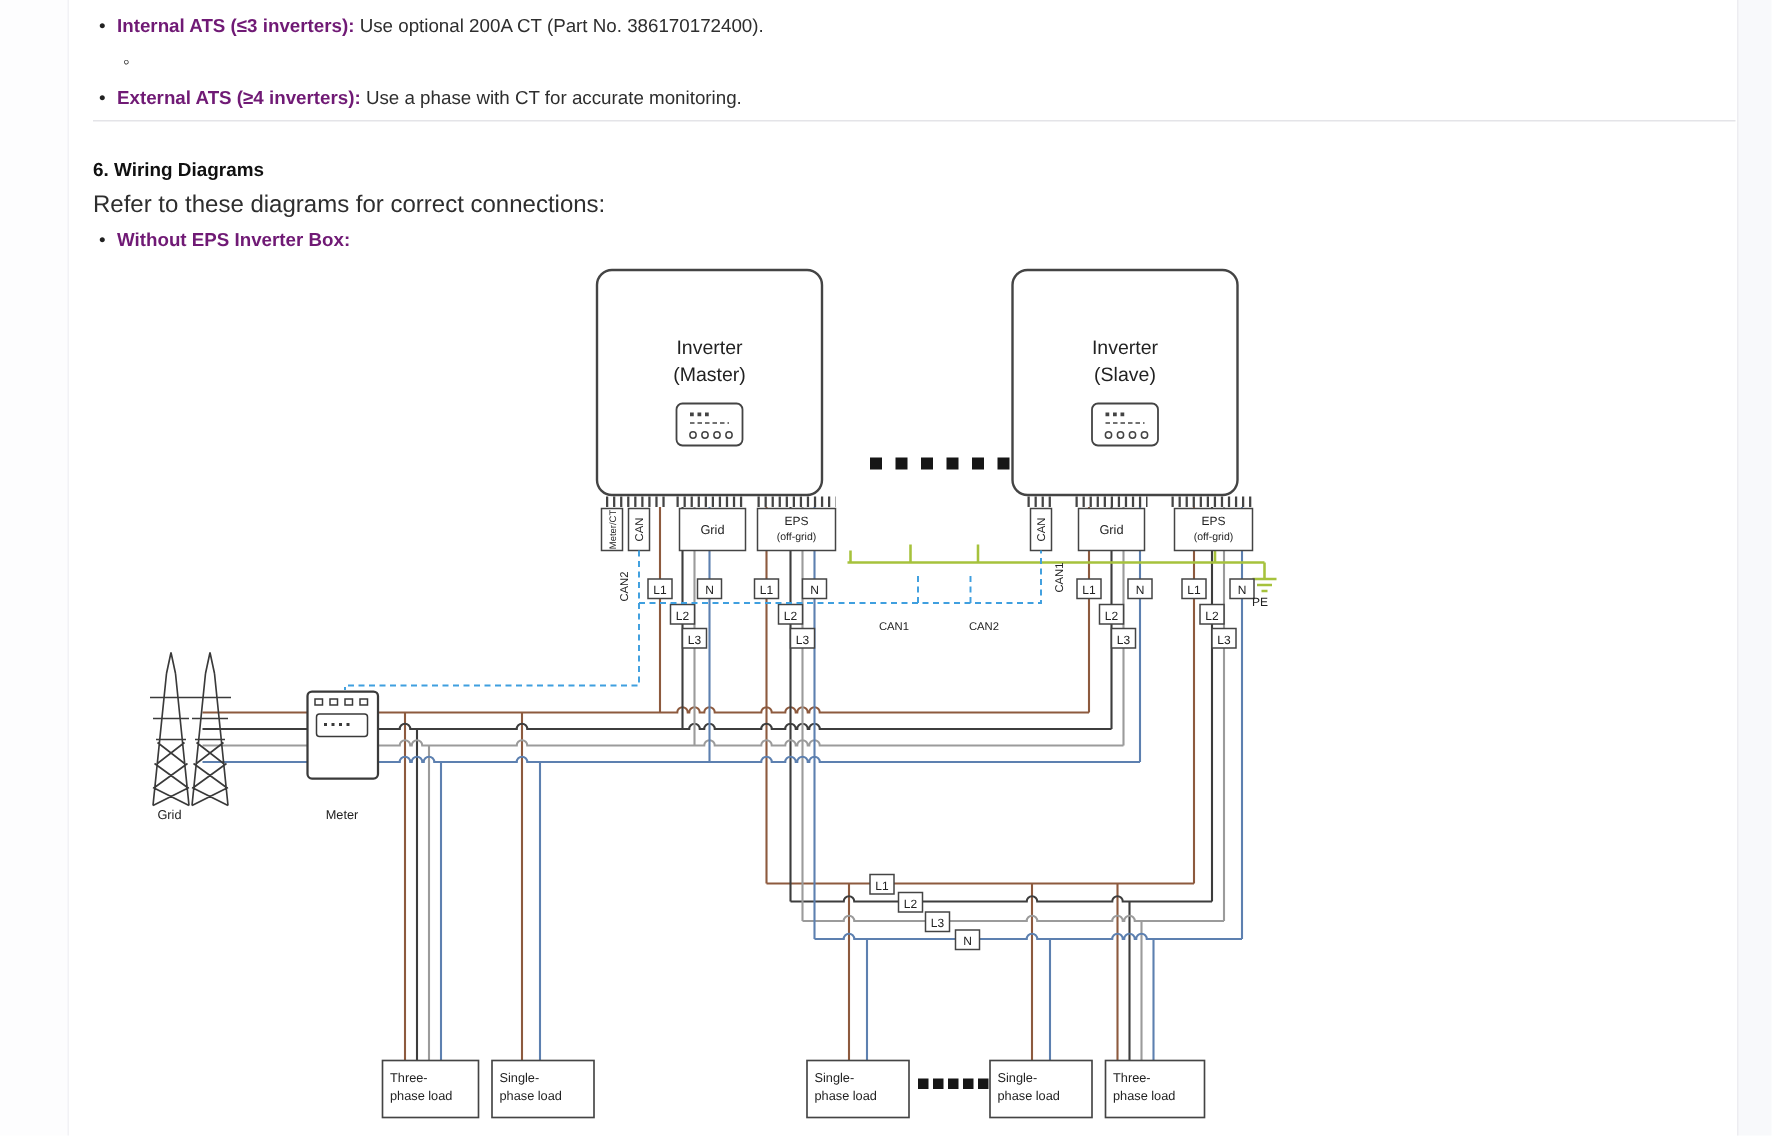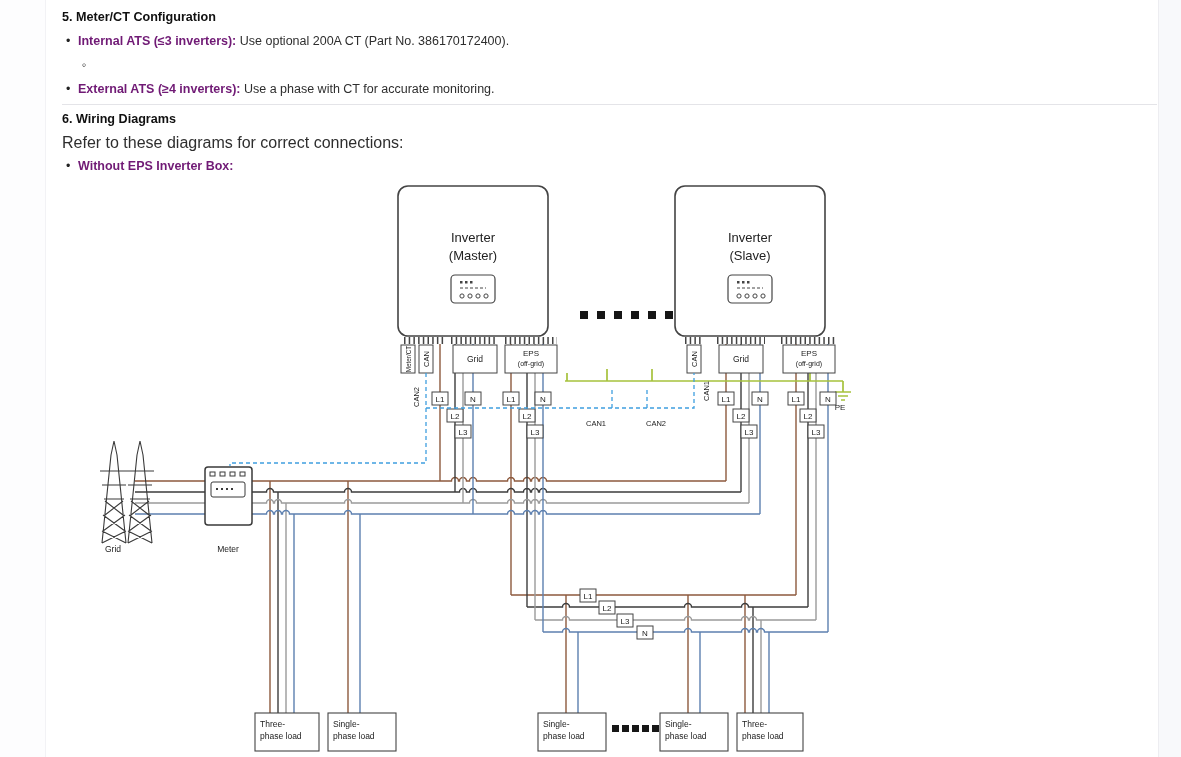--- a/index.html
+++ b/index.html
@@ -5,40 +5,39 @@
   html,body{margin:0;padding:0;}
   body{
     width:1181px;height:757px;position:relative;background:#ffffff;
     font-family:"Liberation Sans",sans-serif;color:#2e2e2e;overflow:hidden;
   }
   .rail-l{position:absolute;left:0;top:0;bottom:0;width:45px;background:#fdfdfe;border-right:1px solid #f2f2f5;}
   .rail-r{position:absolute;right:0;top:0;bottom:0;width:22px;background:#f8f9fb;border-left:1px solid #ededf1;}
   .content{position:absolute;left:62px;top:0;width:1095px;}
   .h{font-size:12.6px;font-weight:700;color:#101010;line-height:13px;}
   .h5{margin-top:11px;}
-  .h6{margin-top:8px;}
+  .h6{margin-top:26px;}
   .li{display:flex;font-size:12.5px;line-height:13px;margin-top:11px;}
   .li .mk{flex:0 0 16px;box-sizing:border-box;padding-left:4px;color:#222;}
   .li.sub{padding-left:16px;}
   .li b, .p b{font-weight:700;color:#701a75;}
   .divider{margin-top:8px;height:1px;background:#e4e4e8;width:1095px;}
   .p{margin-top:10px;font-size:16px;line-height:13px;}
   .diagram{margin-top:2px;margin-left:16px;width:778px;height:580px;position:relative;background:#fff;}
   svg{display:block;font-family:"Liberation Sans",sans-serif;}
   svg text{fill:#222;}
 </style>
 </head>
 <body>
 
 <div class="rail-l"></div>
 <div class="rail-r"></div>
 
 <div class="content">
 
-  <div class="h h5">5. Meter/CT Configuration</div>
 
   <div class="li">
     <span class="mk">•</span>
     <span><b>Internal ATS (≤3 inverters):</b><span> Use optional 200A CT (Part No. 386170172400).</span></span>
   </div>
 
   <div class="li sub">
     <span class="mk">◦</span>
   </div>
 

